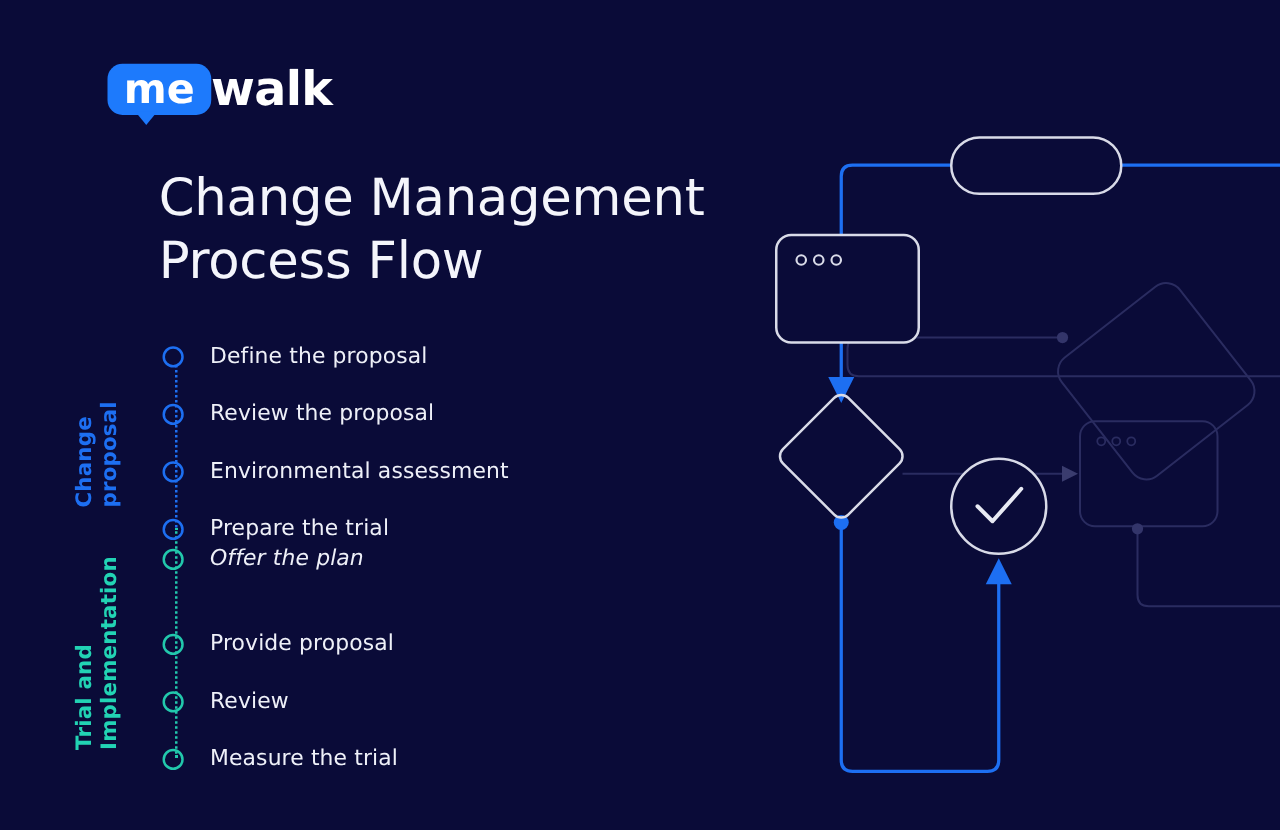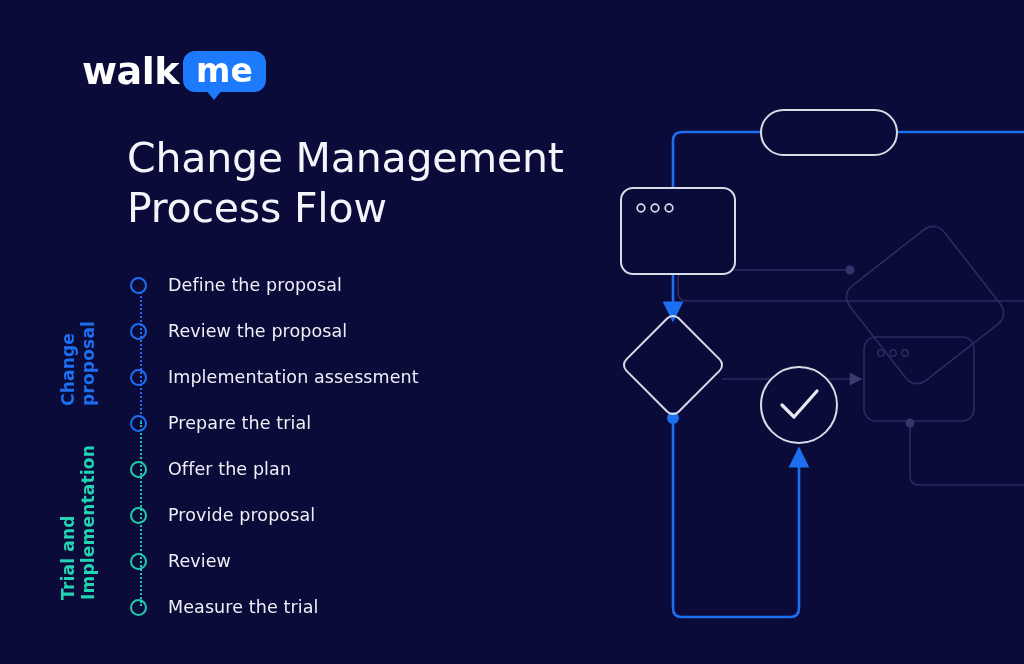--- a/index.html
+++ b/index.html
@@ -136,25 +136,25 @@
     width: 424px; height: 540px;
   }
   #flow svg { display: block; }
 </style>
 </head>
 <body>
 
 <div id="canvas">
 
   <div id="logo">
-    <span id="logo-walk">walk</span>
     <span id="logo-bubble">
       <span id="logo-me">me</span>
       <span id="logo-bubble-tail"></span>
     </span>
+    <span id="logo-walk">walk</span>
   </div>
 
   <h1 id="title">
     <span class="tline">Change Management</span>
     <span class="tline">Process Flow</span>
   </h1>
 
   <div class="grouplabel" id="grp-change">
     <span>Change</span>
     <span class="g2">proposal</span>
@@ -172,27 +172,27 @@
     <div class="step-row" style="top:274px;">
       <span class="step-bullet"></span>
       <span class="step-label">Define the proposal</span>
     </div>
     <div class="step-row" style="top:320px;align-items:center;">
       <span class="step-bullet"></span>
       <span class="step-label">Review the proposal</span>
     </div>
     <div class="step-row" style="top:366px;">
       <span class="step-bullet"></span>
-      <span class="step-label">Implementation assessment</span>
+      <span class="step-label">Environmental assessment</span>
     </div>
     <div class="step-row" style="top:412px;justify-content:flex-end;">
       <span class="step-bullet"></span>
       <span class="step-label">Prepare the trial</span>
     </div>
-    <div class="step-row" style="top:458px;">
+    <div class="step-row" style="top:436px;font-style:italic;">
       <span class="step-bullet teal"></span>
       <span class="step-label">Offer the plan</span>
     </div>
     <div class="step-row" style="top:504px;">
       <span class="step-bullet teal"></span>
       <span class="step-label">Provide proposal</span>
     </div>
     <div class="step-row" style="top:550px;">
       <span class="step-bullet teal"></span>
       <span class="step-label">Review</span>

